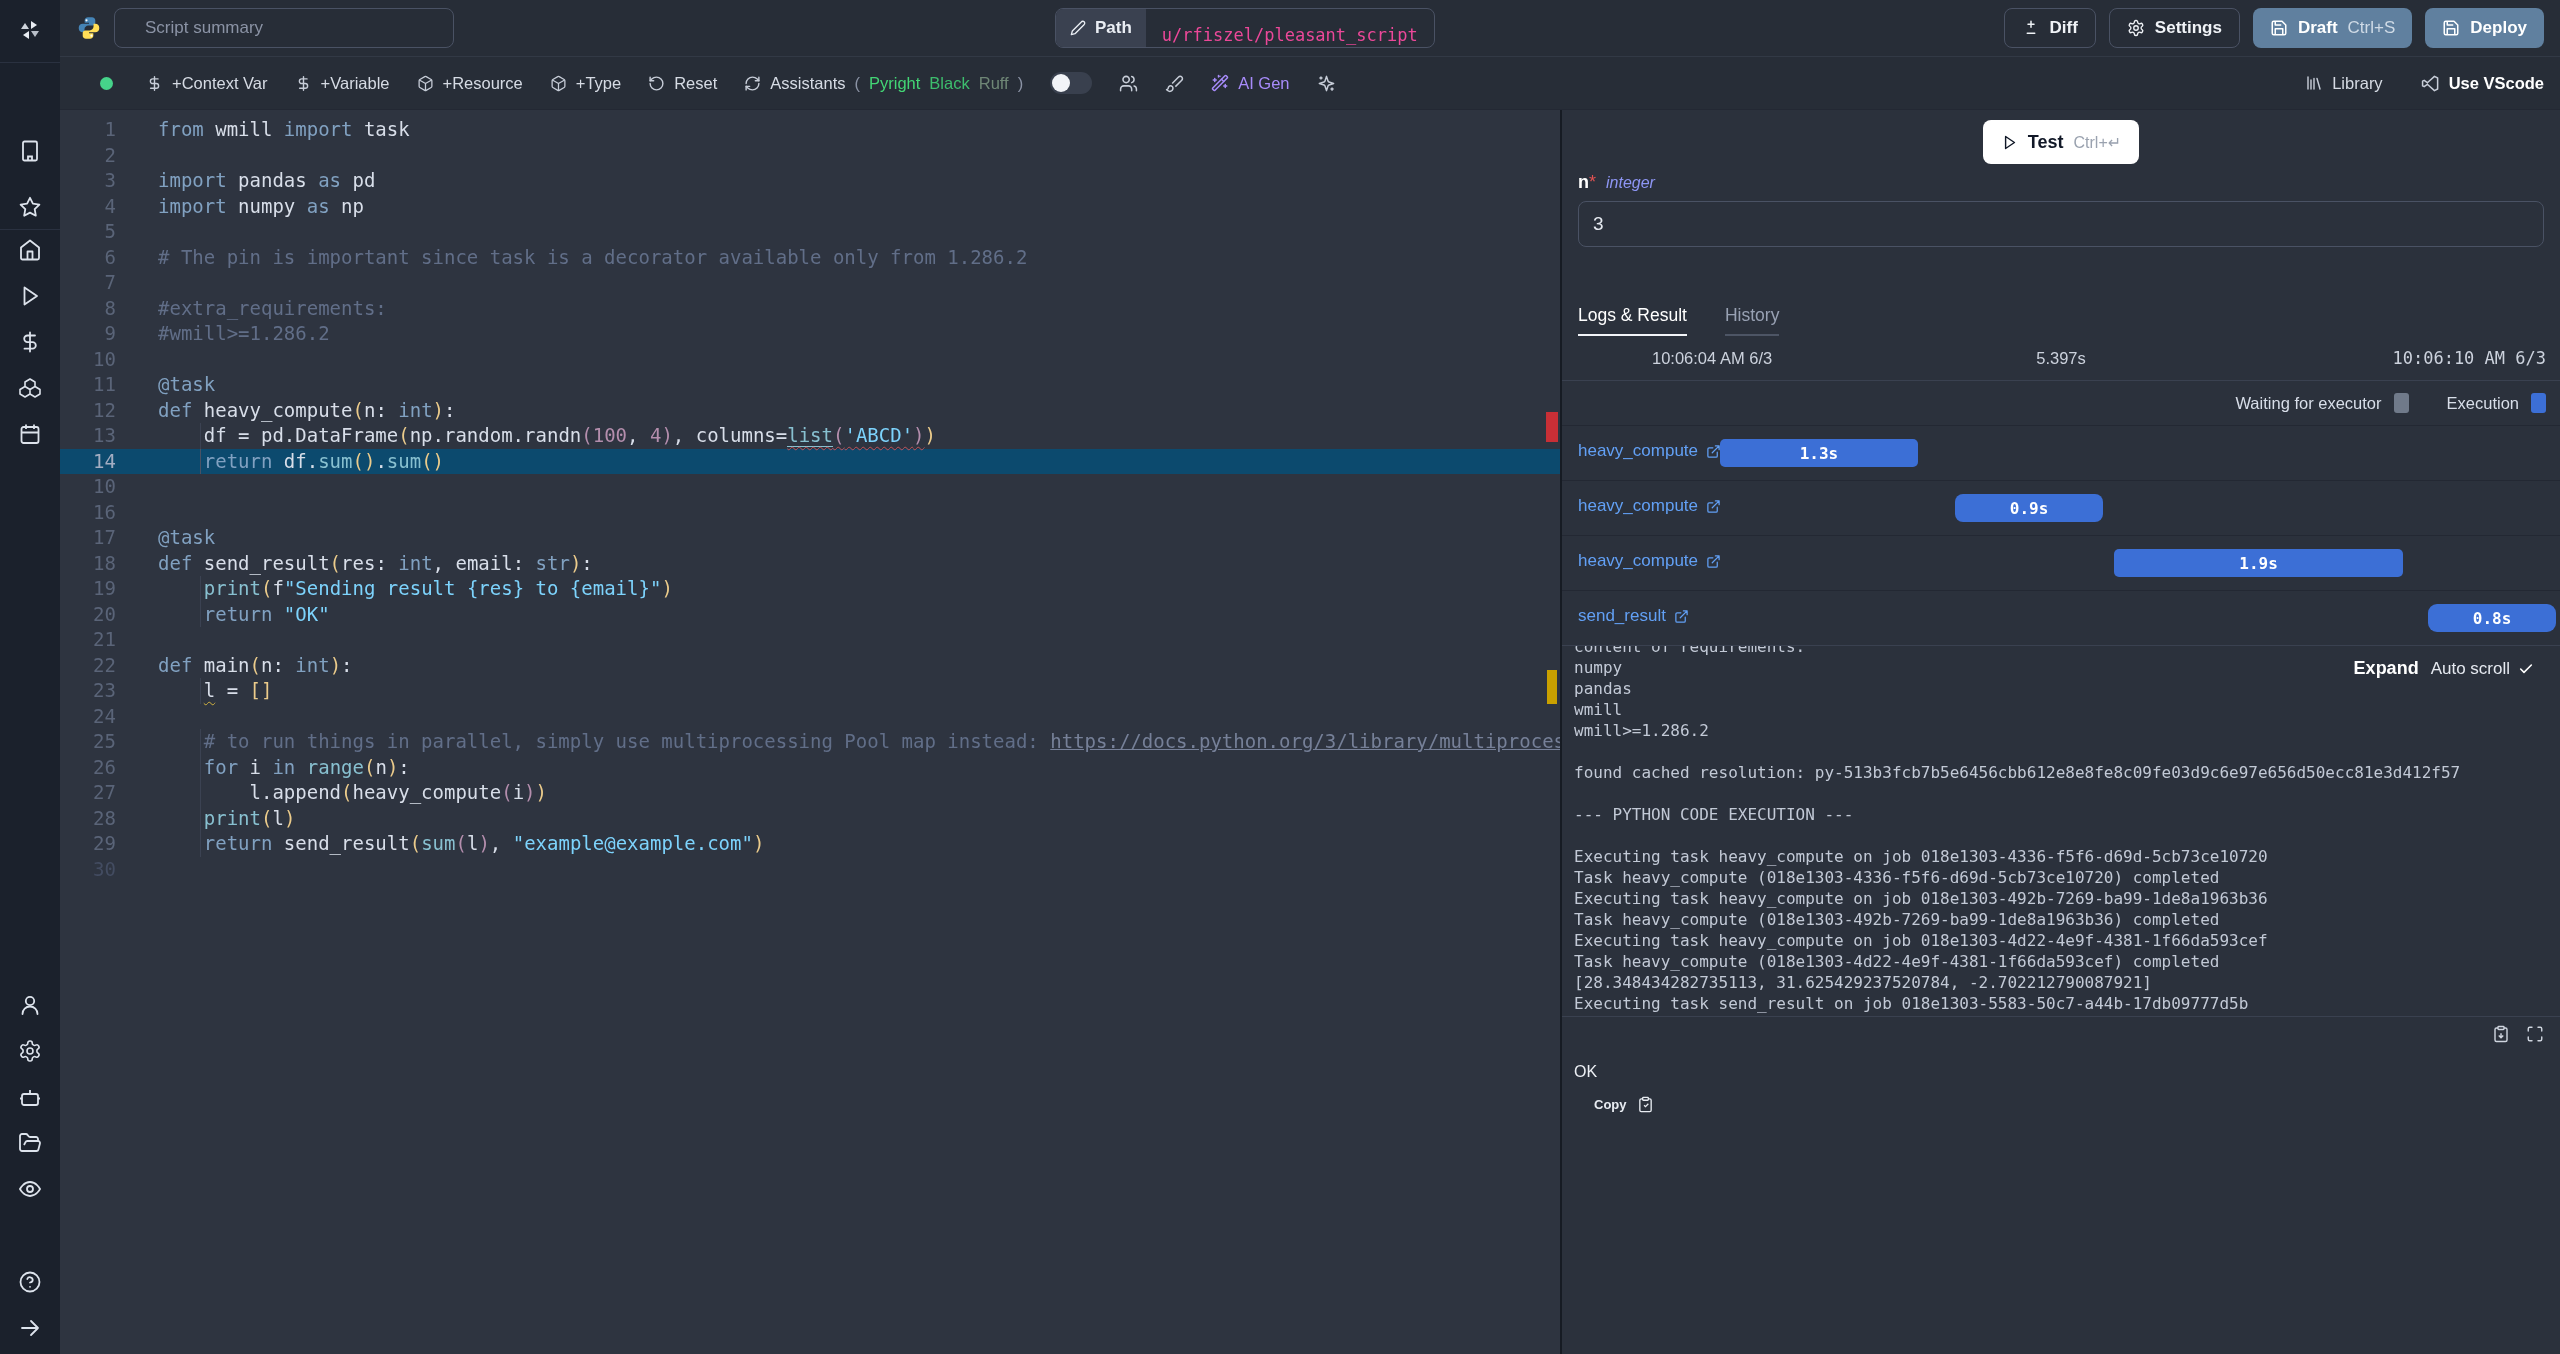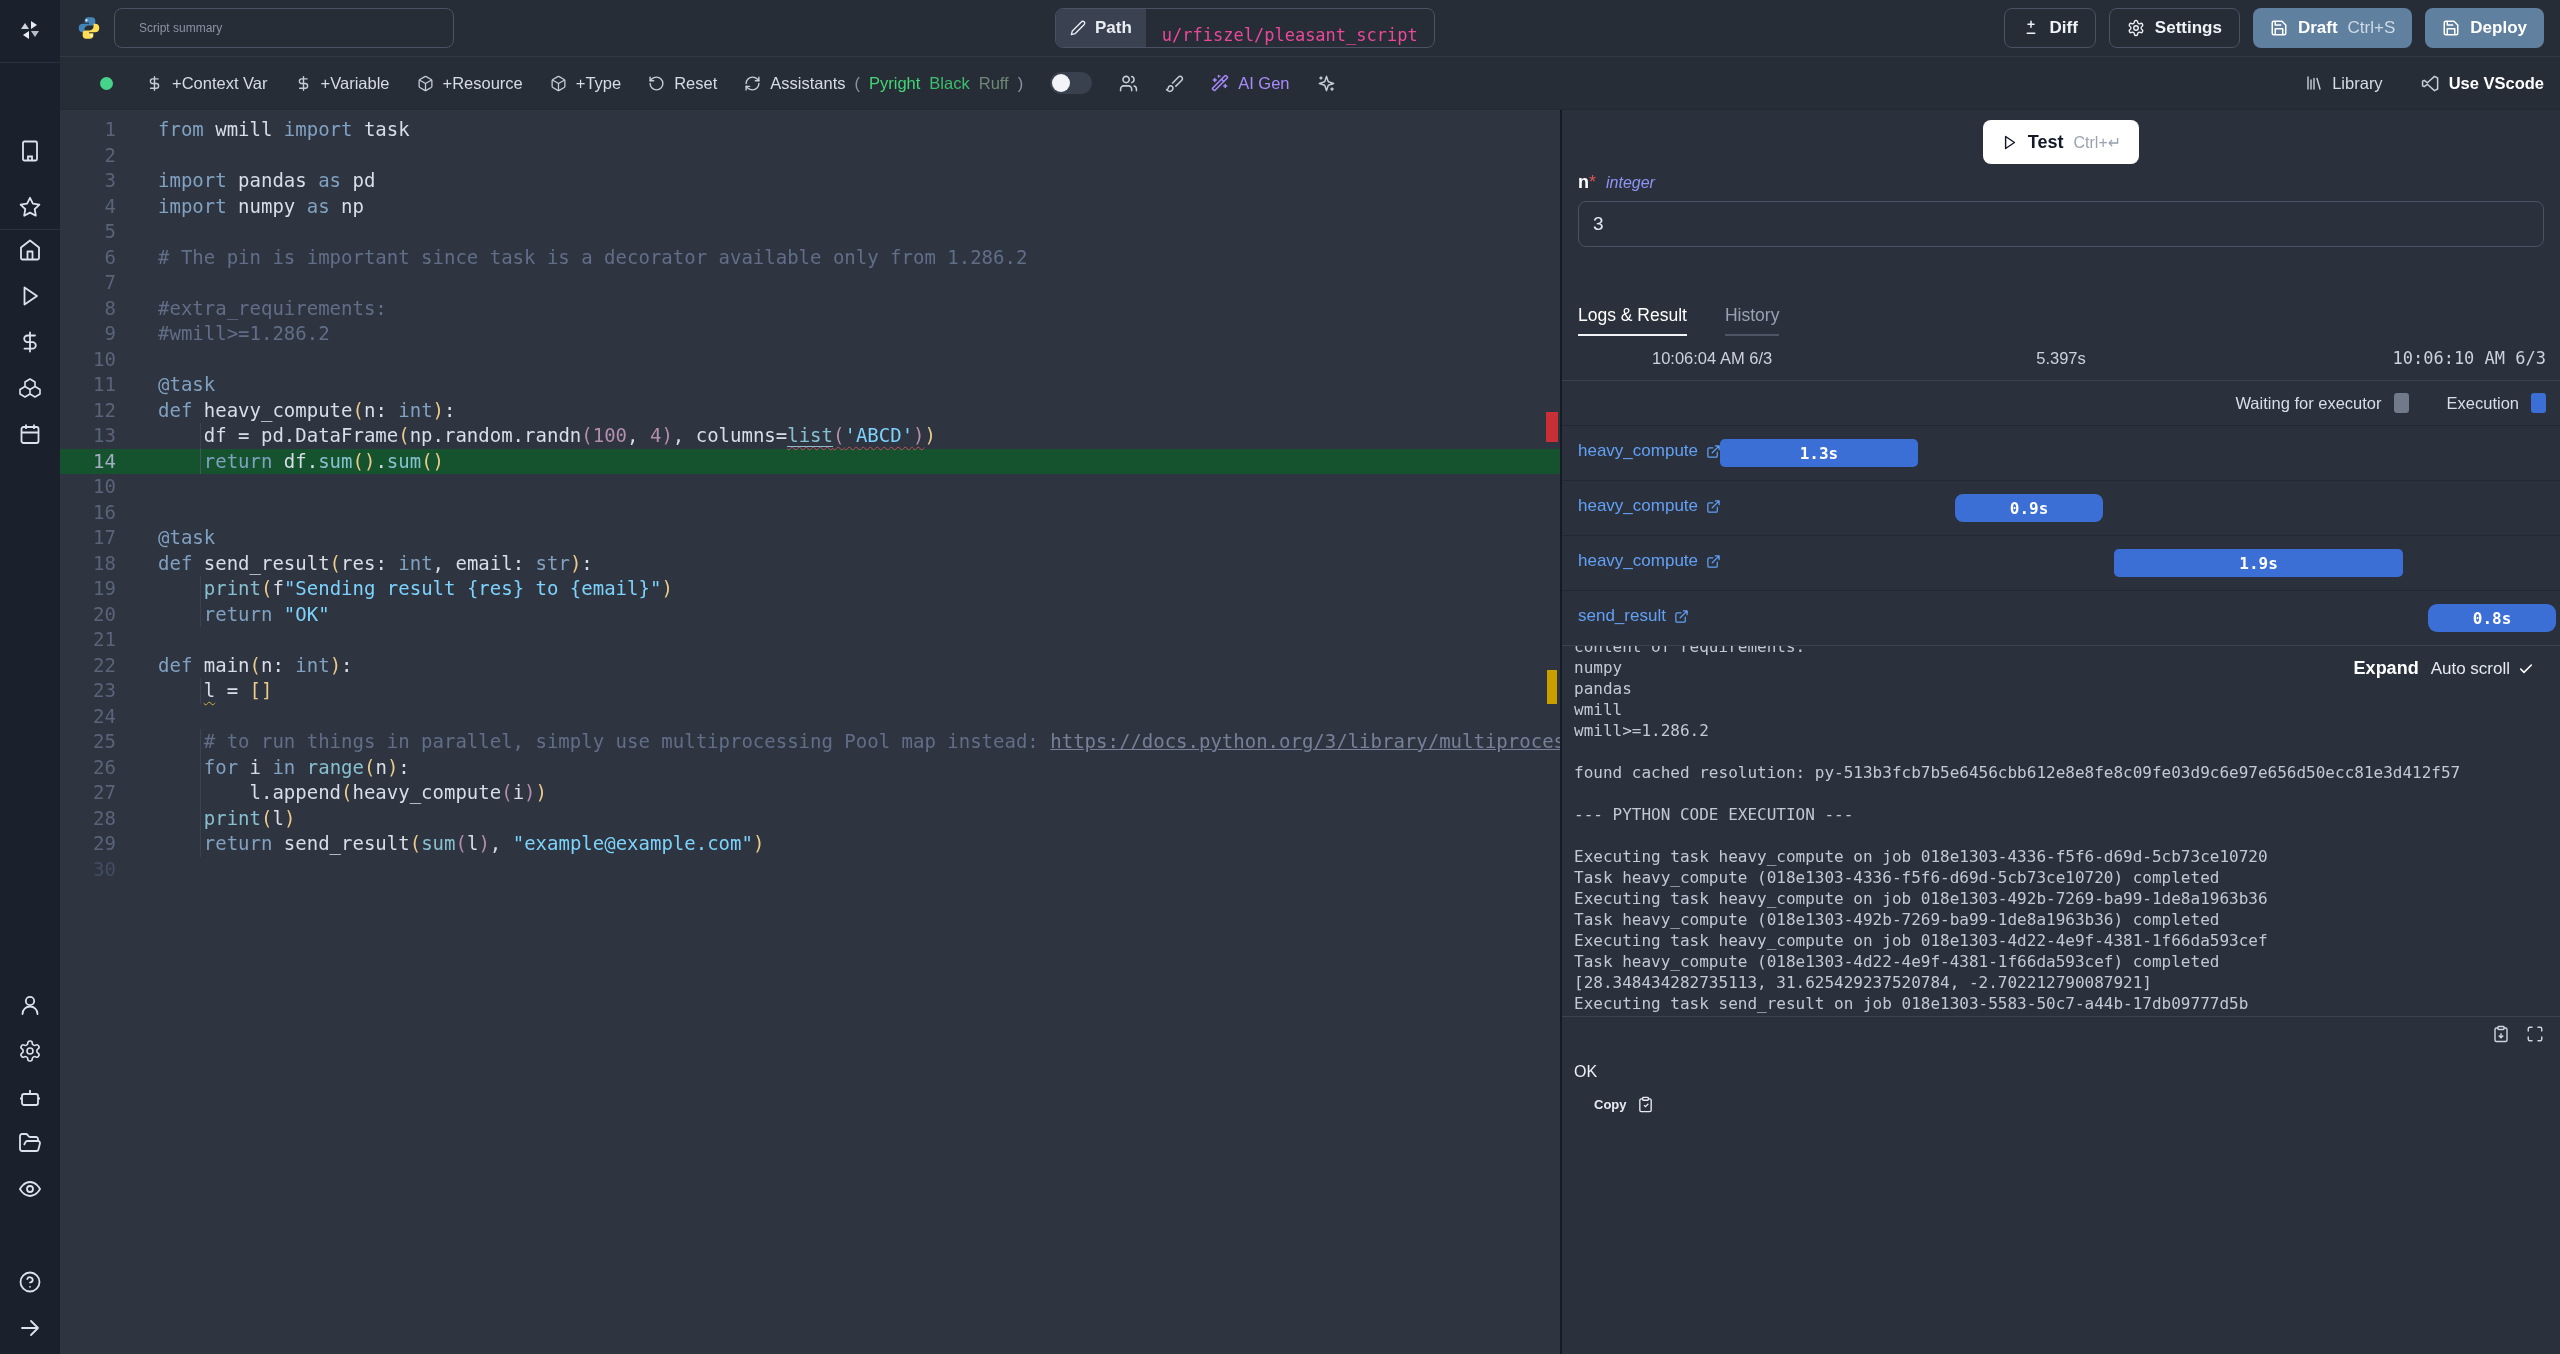--- a/index.html
+++ b/index.html
@@ -6,21 +6,21 @@
   .app{width:2560px;height:1354px;display:flex;overflow:hidden;font-family:"Liberation Sans",sans-serif;color:#d8dee9;background:#2b313c;}
   svg{display:block;}
   
   .sidebar{width:60px;background:#1b212c;display:flex;flex-direction:column;align-items:center;padding:14px 0;box-sizing:border-box;flex:0 0 60px;}
   .sb-ic{width:24px;height:24px;color:#dde3ec;}
   .sb-hr{width:60px;border:none;border-top:1px solid #2a3140;margin:0;}
   .sb-spacer{flex:1;}
   
   .main{flex:1;display:flex;flex-direction:column;min-width:0;}
   .topbar{height:56px;background:#272d37;display:flex;align-items:center;padding:0 16px;gap:12px;position:relative;flex:0 0 56px;}
-  .summary-input{width:340px;height:40px;background:transparent;border:1px solid #4a5264;border-radius:8px;color:#bef264;font-size:12px;padding:0 24px;box-sizing:border-box;font-family:"Liberation Sans",sans-serif;}
+  .summary-input{width:340px;height:40px;background:transparent;border:1px solid #4a5264;border-radius:8px;color:#bef264;font-size:17px;padding:0 30px;box-sizing:border-box;font-family:"Liberation Sans",sans-serif;}
   .summary-input::placeholder{color:#8b93a5;}
   .path-group{position:absolute;left:995px;top:8px;display:flex;align-items:center;height:40px;border:1px solid #4a5264;border-radius:8px;overflow:hidden;box-sizing:border-box;}
   .path-left{display:flex;align-items:center;gap:9px;background:#3a4150;padding:0 14px;height:100%;font-size:17px;color:#e9edf3;font-weight:bold;}
   .path-value{padding:0 16px;font:17px "DejaVu Sans Mono",monospace;color:#ec4899;margin-top:13px;}
   .tb-right{margin-left:auto;display:flex;gap:13px;align-items:center;}
   .btn{height:40px;border-radius:8px;display:flex;align-items:center;gap:10px;padding:0 17px;font-size:17px;font-weight:bold;box-sizing:border-box;cursor:pointer;}
   .btn-ghost{border:1px solid #4a5264;background:transparent;color:#f0f3f7;}
   .btn-slate{border:none;background:#60809f;color:#ffffff;}
   .shortcut{color:#cfdae6;font-weight:normal;}
   
@@ -34,21 +34,21 @@
   .knob{position:absolute;left:2px;top:2px;width:18px;height:18px;border-radius:50%;background:#f2f4f8;}
   .ai{color:#a78bfa;} .ai svg{color:#a78bfa;}
   .sparkle{color:#8f79f2;}
   .tb-far{margin-left:auto;display:flex;gap:38px;align-items:center;}
   .vscode{font-weight:bold;color:#ffffff;}
   
   .content{flex:1;display:flex;min-height:0;}
   .editor{width:1500px;flex:0 0 1500px;background:#2e3440;position:relative;overflow:hidden;}
   .code{padding-top:7px;font:19px/25.5px "DejaVu Sans Mono",monospace;}
   .line{display:flex;height:25.5px;white-space:pre;}
-  .line.cur{background:#14532d;}
+  .line.cur{background:#0c4a6e;}
   .gut{flex:0 0 56px;text-align:right;padding-right:18px;color:#5a6478;}
   .line.cur .gut{color:#a3adc2;}
   .gut.dim{color:#434c61;}
   .ltext{margin-left:24px;position:relative;}
   .ltext.guide::before{content:"";position:absolute;left:42px;top:0;bottom:0;width:1px;background:#3b4252;}
   .line.cur .ltext.guide::before{background:#4a5264;}
   .seg.k{color:#81a1c1}.seg.v{color:#d8dee9}.seg.s{color:#7dd3fc}.seg.n{color:#b48ead}
   .seg.c{color:#616e88}.seg.f{color:#88c0d0}.seg.b{color:#ebcb8b}.seg.p{color:#b48ead}
   .seg.er{text-decoration:underline wavy #c0535a;text-decoration-thickness:1px;text-underline-offset:4px;}
   .seg.wa{text-decoration:underline wavy #d0b13f;text-decoration-thickness:1px;text-underline-offset:4px;}

